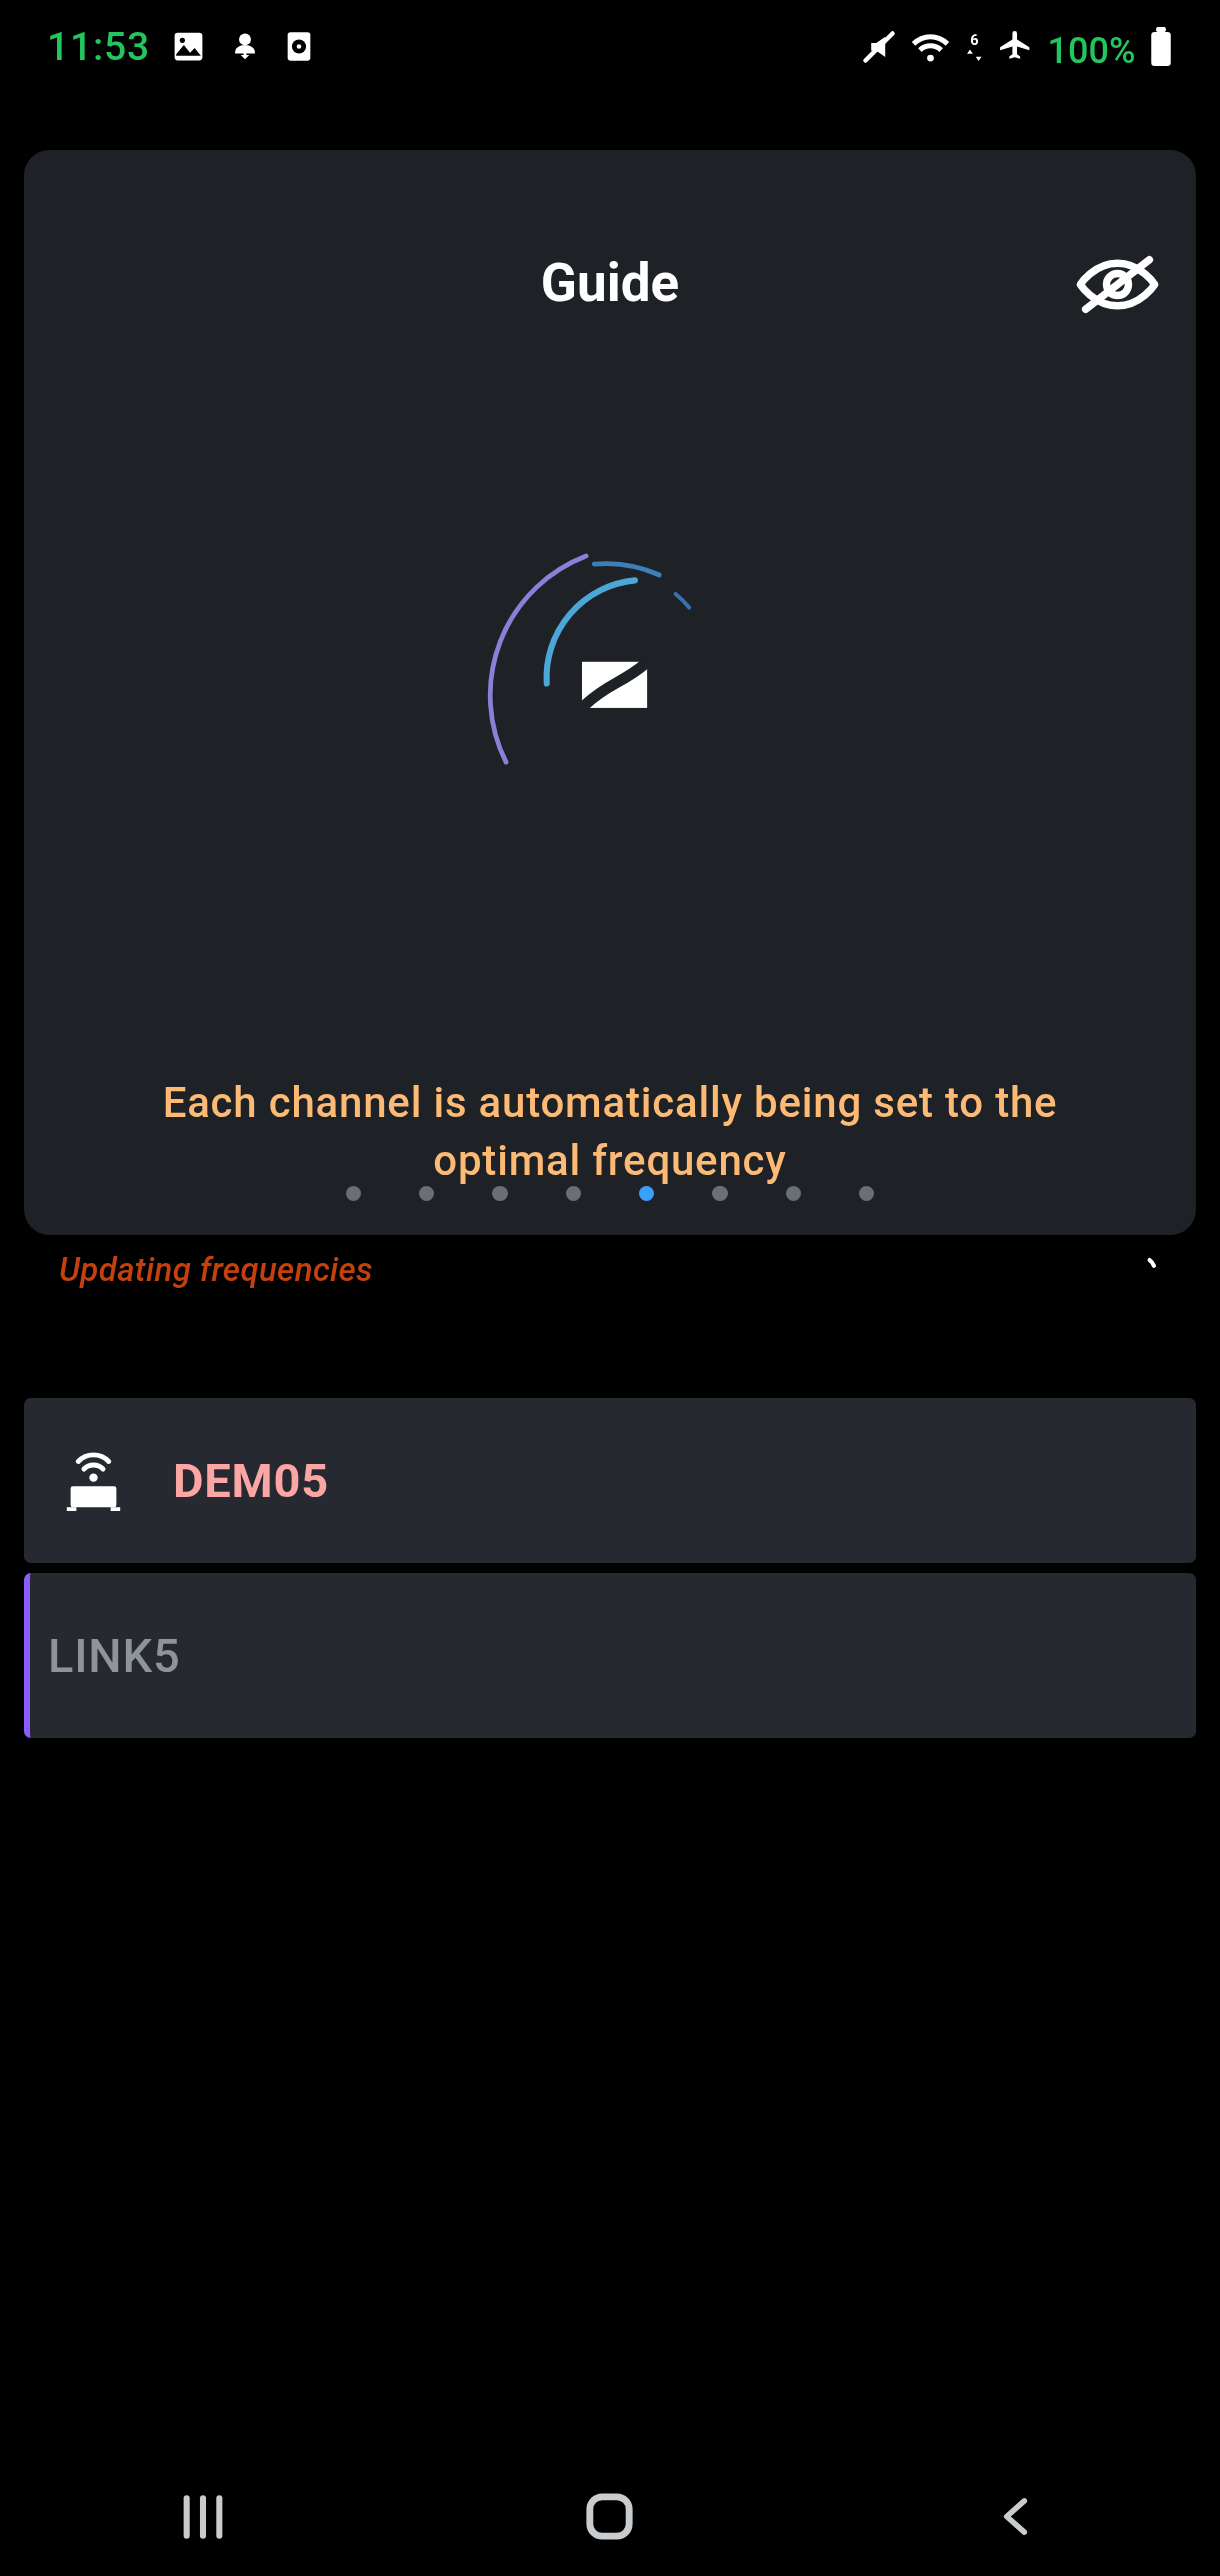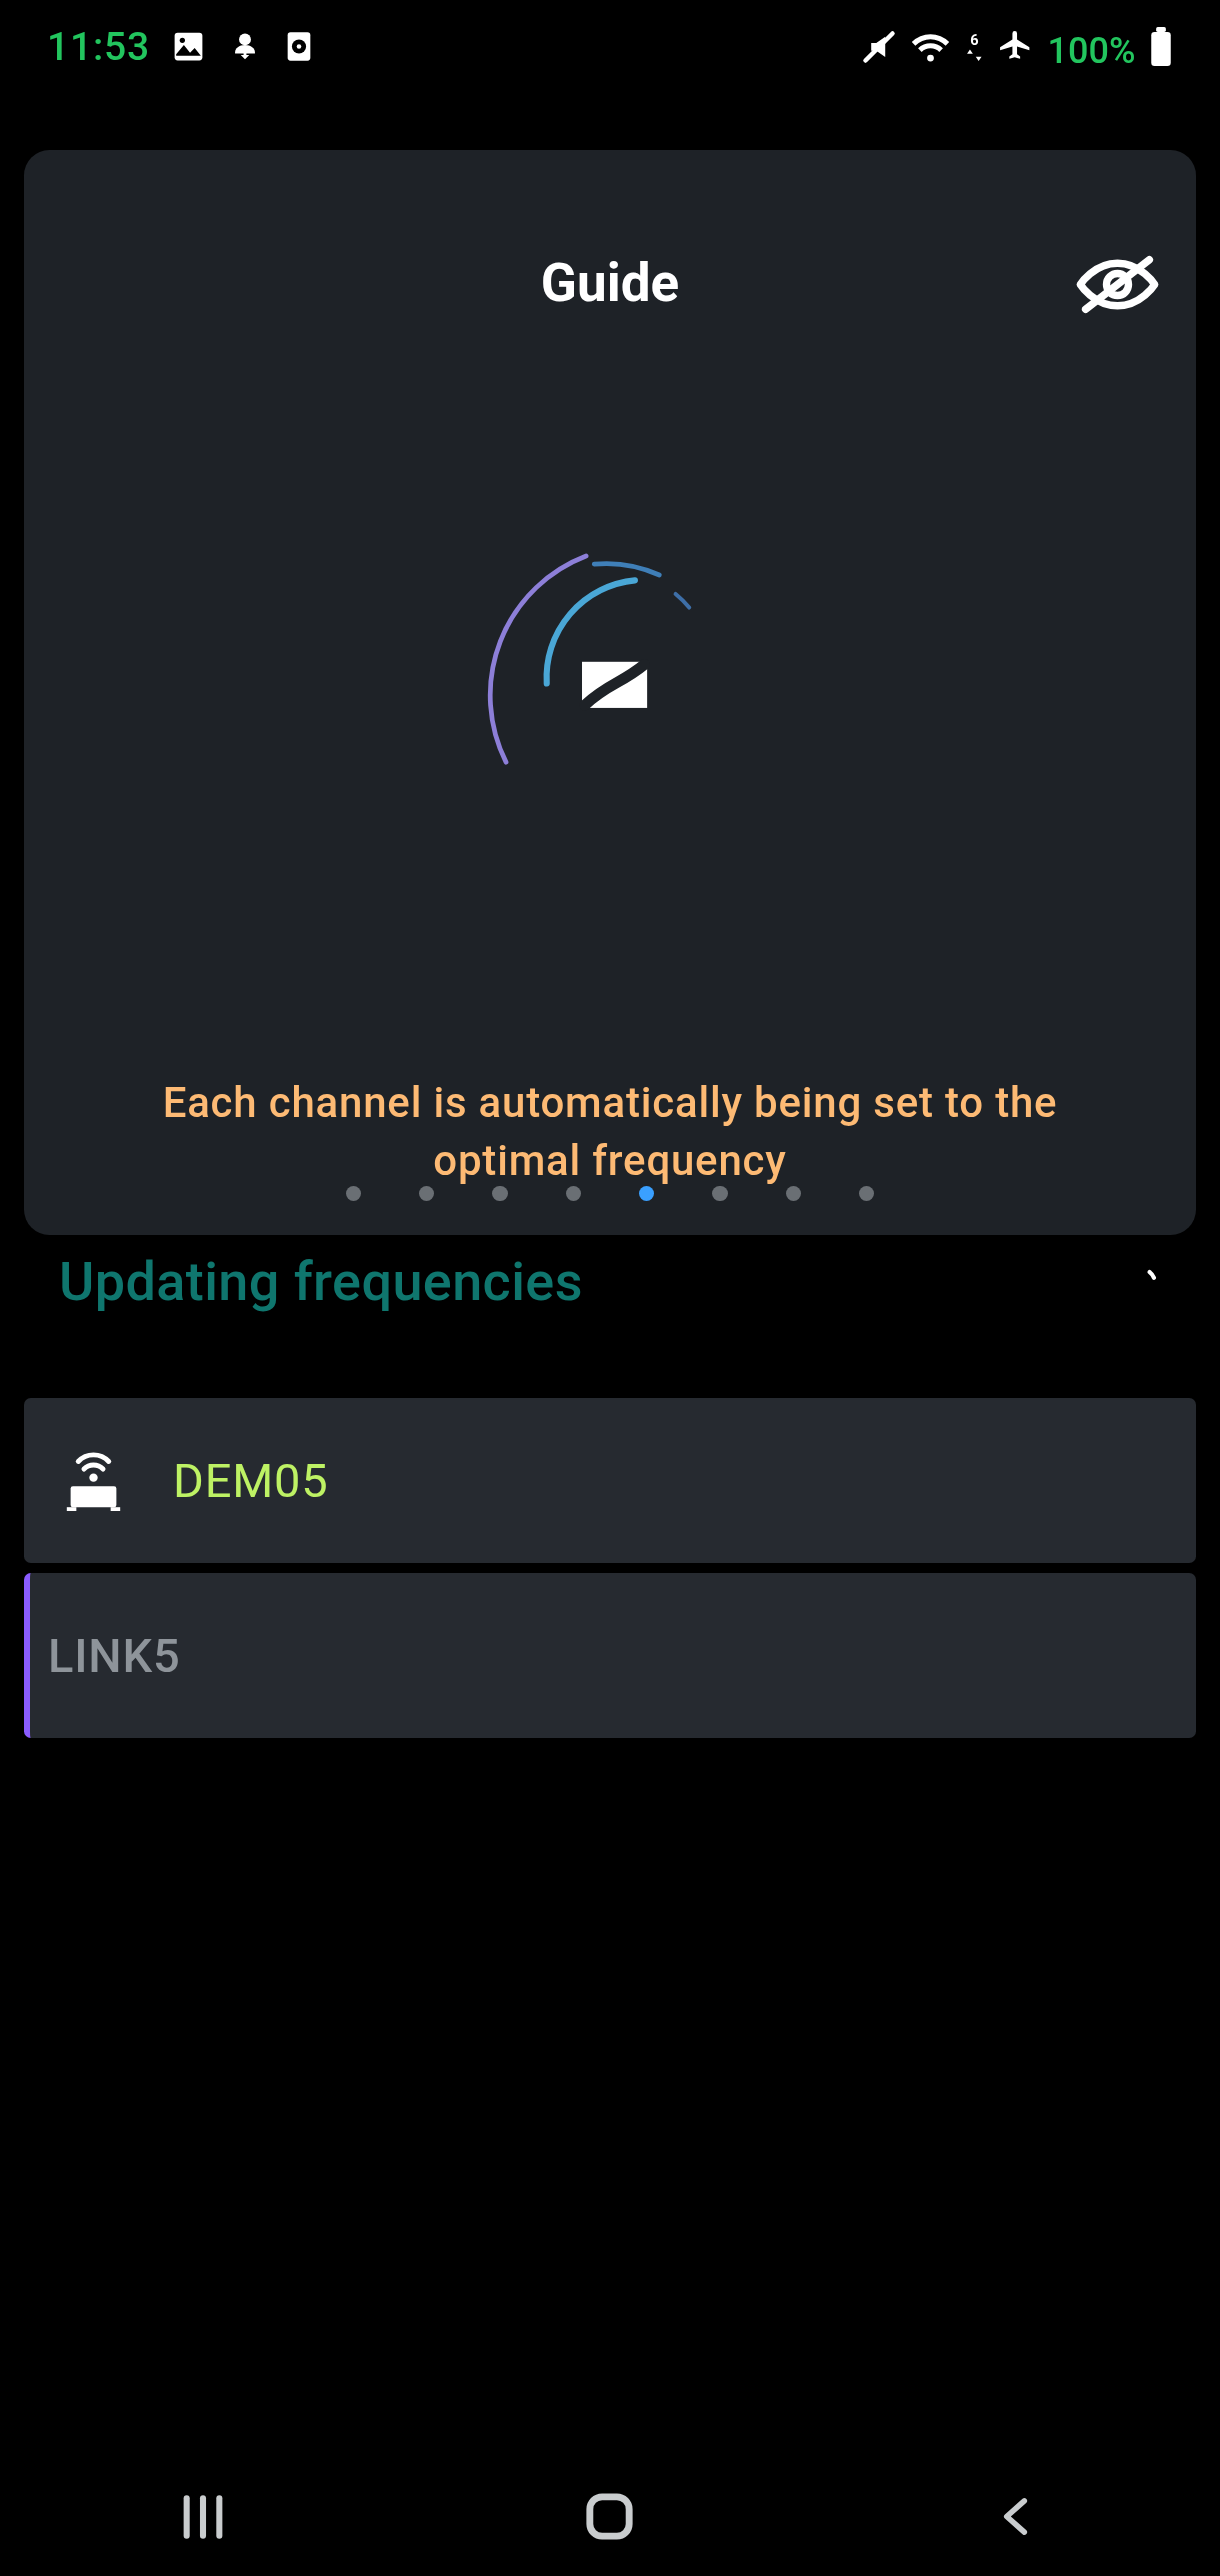--- a/index.html
+++ b/index.html
@@ -20,29 +20,29 @@
     .hide-btn{ position:absolute; top:92px; right:36px; width:85px; height:85px; display:flex; align-items:center; justify-content:center; cursor:pointer; }
     .spinner-wrap{ position:absolute; top:330px; left:0; right:0; display:flex; justify-content:center; }
     .spinner-wrap svg{ display:block; }
     .guide-text{ position:absolute; top:924px; left:68px; right:68px; text-align:center; color:#fdba74; font-size:42px; line-height:1.38; letter-spacing:0.8px; font-weight:500;}
     .dots{ position:absolute; bottom:34px; left:0; right:0; display:flex; justify-content:center; gap:58px; }
     .dot{ width:15.3px; height:15.3px; border-radius:50%; background:#6a6f74; }
     .dot.active{ background:#3aa0ff; }
 
     
     .updating-row{ position:absolute; top:1250px; left:59px; right:59px; display:flex; align-items:center; justify-content:space-between; }
-    .updating-text{ color:#0f766e; font-size:54px; font-weight:500; letter-spacing:0.4px; }
+    .updating-text{ color:#c2410c; font-size:33px; font-weight:500; letter-spacing:0.4px;font-style:italic; }
     .mini-spin{ width:34px; height:34px; }
 
     
     .device-row{ position:absolute; left:24px; right:24px; height:165px; background:#262a30; border-radius:6.8px; display:flex; align-items:center; padding:0 39px; }
     .device-row.demo{ top:1398px; }
     .device-row.link{ top:1573px; border-left:6.8px solid #8a5cff; padding-left:18px; }
     .device-icon{ width:61px; height:61px; margin-right:49px; }
-    .device-label{ font-size:47px; color:#bef264; font-weight:400; letter-spacing:0.8px; }
+    .device-label{ font-size:47px; color:#fca5a5; font-weight:700; letter-spacing:0.8px; }
     .device-label.dim{ color:#8e949a; font-weight:500; }
 
     
     .nav-bar{ position:absolute; bottom:0; left:0; right:0; height:119px; background:#000; display:flex; align-items:center; justify-content:space-around; }
     .nav-btn{ width:102px; height:102px; display:flex; align-items:center; justify-content:center; }
   </style>
 </head>
 <body>
 
 <div class="status-bar">

